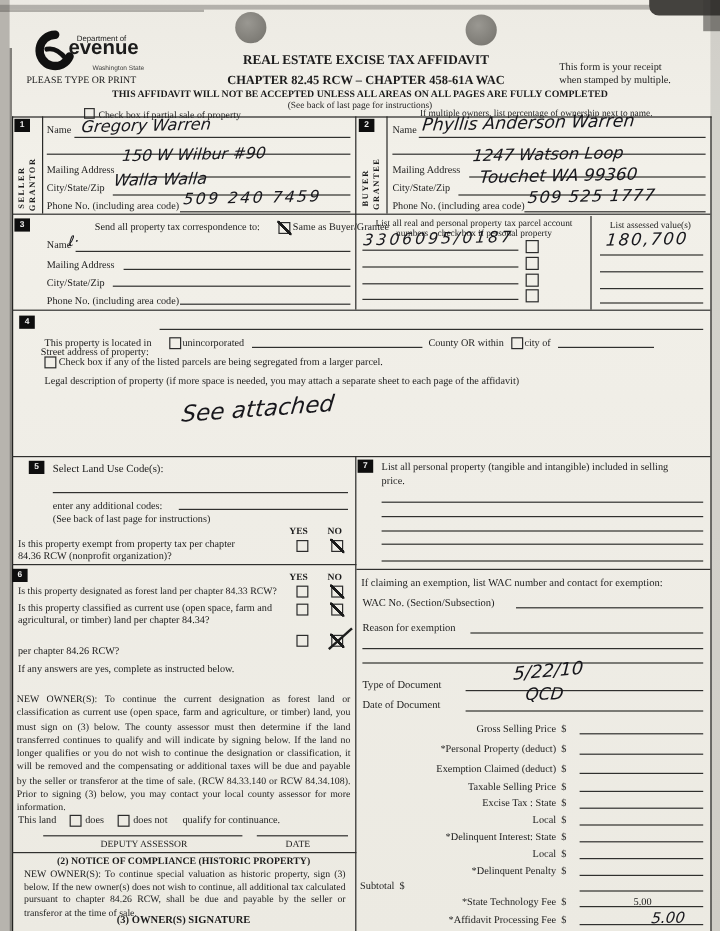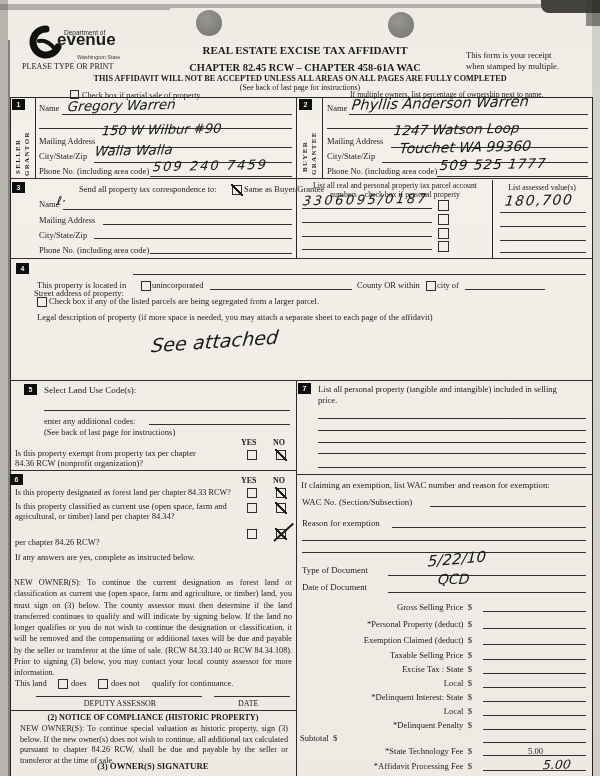--- a/index.html
+++ b/index.html
@@ -202,21 +202,21 @@
   <div class="nb" style="left:298px;top:383px;">7</div>
   <div class="t" style="left:318px;top:384px;font-size:8.6px;">List all  personal property (tangible and intangible) included in selling</div>
   <div class="t" style="left:318px;top:395px;font-size:8.6px;">price.</div>
   <div class="ln" style="left:318px;top:418px;width:268px;"></div>
   <div class="ln" style="left:318px;top:430px;width:268px;"></div>
   <div class="ln" style="left:318px;top:442px;width:268px;"></div>
   <div class="ln" style="left:318px;top:453px;width:268px;"></div>
   <div class="ln" style="left:318px;top:467px;width:268px;"></div>
   <div class="ln" style="left:297px;top:474px;width:295px;"></div>
 
-  <div class="t" style="left:301px;top:480px;font-size:8.8px;">If claiming an exemption, list WAC number and reason for exemption:</div>
+  <div class="t" style="left:301px;top:480px;font-size:8.8px;">If claiming an exemption, list WAC number and contact for exemption:</div>
   <div class="t" style="left:302px;top:497px;font-size:8.8px;">WAC No. (Section/Subsection)</div>
   <div class="ln" style="left:430px;top:506px;width:156px;"></div>
   <div class="t" style="left:302px;top:518px;font-size:8.8px;">Reason for exemption</div>
   <div class="ln" style="left:392px;top:527px;width:194px;"></div>
   <div class="ln" style="left:302px;top:540px;width:284px;"></div>
   <div class="ln" style="left:302px;top:552px;width:284px;"></div>
   <div class="t" style="left:302px;top:565px;font-size:8.8px;">Type of Document</div>
   <div class="hw" style="left:428px;top:550px;font-size:15px;transform:skewX(-8deg) rotate(-5deg);">5/22/10</div>
   <div class="ln" style="left:388px;top:575px;width:198px;"></div>
   <div class="t" style="left:302px;top:582px;font-size:8.8px;">Date of Document</div>

